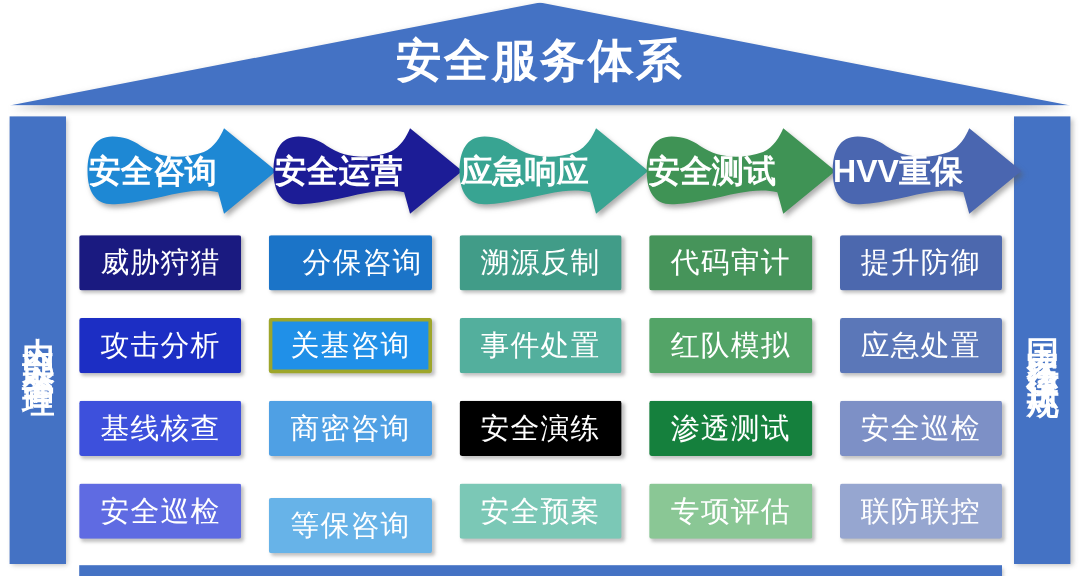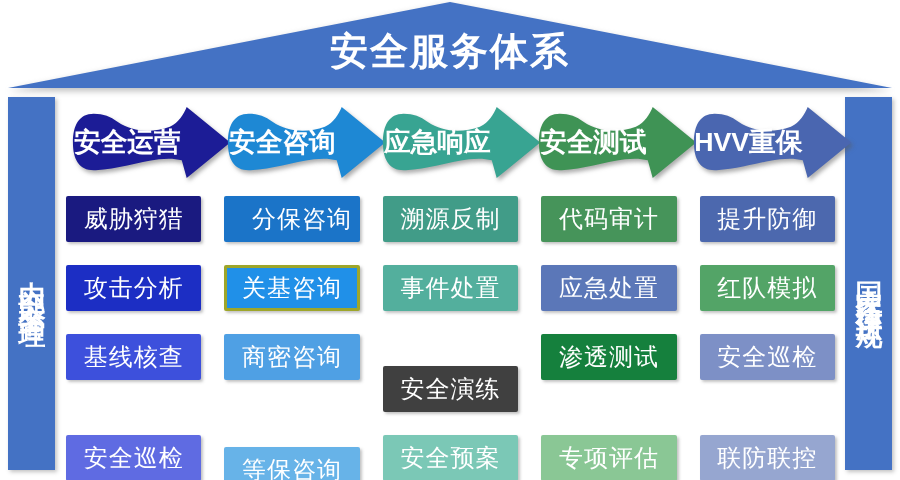--- a/index.html
+++ b/index.html
@@ -60,28 +60,28 @@
   </div>
   <div class="pillar pillar-right">
     <div class="pillar-text">国家法律法规</div>
   </div>
 
   <div id="main">
 
     <div class="arrow-row">
       <div class="arrow-cell">
         <svg viewBox="0 0 170 84" preserveAspectRatio="none">
-          <path d="M 166 42 L 122 6 C 119 13 114 22 105 26 C 88 32 68 32 52 21 C 45 16 38 13 28 13 C 13 13 7 25 7 42 C 7 60 14 71 30 70 C 52 69 72 62 94 59 C 102 58 110 58 117 60 L 122 78 Z" style="fill: rgb(28, 28, 150);"></path>
-          <text x="62" y="51" text-anchor="middle">安全运营</text>
+          <path d="M 166 42 L 122 6 C 119 13 114 22 105 26 C 88 32 68 32 52 21 C 45 16 38 13 28 13 C 13 13 7 25 7 42 C 7 60 14 71 30 70 C 52 69 72 62 94 59 C 102 58 110 58 117 60 L 122 78 Z" style="fill: rgb(30, 136, 212);"></path>
+          <text x="62" y="51" text-anchor="middle">安全咨询</text>
         </svg>
       </div>
       <div class="arrow-cell">
         <svg viewBox="0 0 170 84" preserveAspectRatio="none">
-          <path d="M 166 42 L 122 6 C 119 13 114 22 105 26 C 88 32 68 32 52 21 C 45 16 38 13 28 13 C 13 13 7 25 7 42 C 7 60 14 71 30 70 C 52 69 72 62 94 59 C 102 58 110 58 117 60 L 122 78 Z" style="fill: rgb(30, 136, 212);"></path>
-          <text x="62" y="51" text-anchor="middle">安全咨询</text>
+          <path d="M 166 42 L 122 6 C 119 13 114 22 105 26 C 88 32 68 32 52 21 C 45 16 38 13 28 13 C 13 13 7 25 7 42 C 7 60 14 71 30 70 C 52 69 72 62 94 59 C 102 58 110 58 117 60 L 122 78 Z" style="fill: rgb(28, 28, 150);"></path>
+          <text x="62" y="51" text-anchor="middle">安全运营</text>
         </svg>
       </div>
       <div class="arrow-cell">
         <svg viewBox="0 0 170 84" preserveAspectRatio="none">
           <path d="M 166 42 L 122 6 C 119 13 114 22 105 26 C 88 32 68 32 52 21 C 45 16 38 13 28 13 C 13 13 7 25 7 42 C 7 60 14 71 30 70 C 52 69 72 62 94 59 C 102 58 110 58 117 60 L 122 78 Z" style="fill: rgb(56, 164, 146);"></path>
           <text x="62" y="51" text-anchor="middle">应急响应</text>
         </svg>
       </div>
       <div class="arrow-cell">
         <svg viewBox="0 0 170 84" preserveAspectRatio="none">
@@ -100,26 +100,26 @@
     <div class="boxes-grid">
       <div class="service-box" style="background-color: rgb(26, 26, 128);">威胁狩猎</div>
       <div class="service-box" style="background-color: rgb(27, 116, 200); padding-left: 20px;">分保咨询</div>
       <div class="service-box" style="background-color: rgb(65, 156, 136);">溯源反制</div>
       <div class="service-box" style="background-color: rgb(70, 148, 90);">代码审计</div>
       <div class="service-box" style="background-color: rgb(76, 104, 174);">提升防御</div>
 
       <div class="service-box" style="background-color: rgb(28, 46, 196);">攻击分析</div>
       <div class="service-box" style="background-color: rgb(32, 144, 232); border-color: rgb(158, 166, 42);">关基咨询</div>
       <div class="service-box" style="background-color: rgb(83, 175, 157);">事件处置</div>
+      <div class="service-box" style="background-color: rgb(83, 164, 103);">红队模拟</div>
       <div class="service-box" style="background-color: rgb(91, 119, 184);">应急处置</div>
-      <div class="service-box" style="background-color: rgb(83, 164, 103);">红队模拟</div>
 
       <div class="service-box" style="background-color: rgb(61, 80, 220);">基线核查</div>
       <div class="service-box" style="background-color: rgb(79, 160, 228);">商密咨询</div>
-      <div class="service-box" style="background-color: #404040; margin-top: 32px;">安全演练</div>
+      <div class="service-box" style="background-color: #000000;">安全演练</div>
       <div class="service-box" style="background-color: #15803d;">渗透测试</div>
       <div class="service-box" style="background-color: rgb(125, 144, 198);">安全巡检</div>
 
       <div class="service-box" style="background-color: rgb(95, 107, 226);">安全巡检</div>
       <div class="service-box" style="background-color: rgb(103, 179, 232); margin-top: 12px;">等保咨询</div>
       <div class="service-box" style="background-color: rgb(123, 200, 182);">安全预案</div>
       <div class="service-box" style="background-color: rgb(138, 199, 149);">专项评估</div>
       <div class="service-box" style="background-color: rgb(150, 166, 208);">联防联控</div>
     </div>
 

